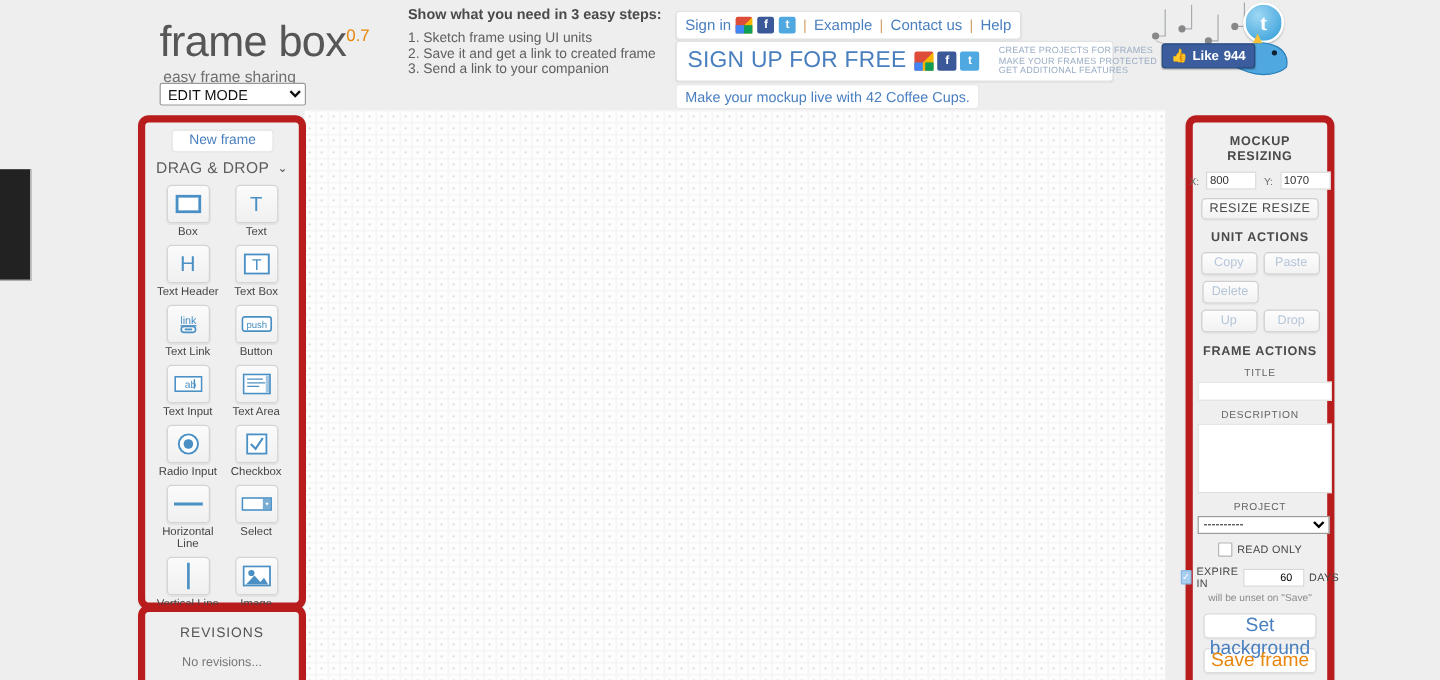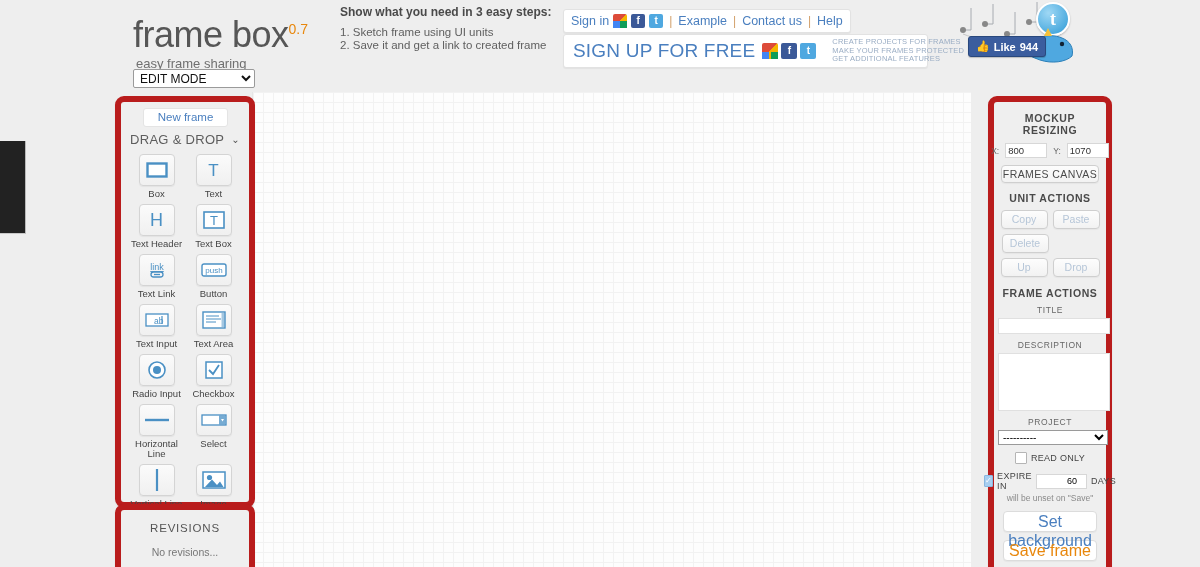--- a/index.html
+++ b/index.html
@@ -173,20 +173,21 @@
 
   <select class="mode-select">
     <option>EDIT MODE</option>
   </select>
 
   <div class="steps">
     <div class="hd">Show what you need in 3 easy steps:</div>
     <ol>
       <li>1. Sketch frame using UI units</li>
       <li>2. Save it and get a link to created frame</li>
+      <li>3. Send a link to your companion</li>
     </ol>
   </div>
 
   <div class="signin-bar">
     <a href="#">Sign in</a>
     <span class="ico g"></span>
     <span class="ico f">f</span>
     <span class="ico t">t</span>
     <span class="sep">|</span>
     <a href="#">Example</a>
@@ -204,20 +205,23 @@
       <span class="ico t">t</span>
     </span>
     <span class="divider"></span>
     <span class="caps">
       <span>CREATE PROJECTS FOR FRAMES</span>
       <span>MAKE YOUR FRAMES PROTECTED</span>
       <span>GET ADDITIONAL FEATURES</span>
     </span>
   </div>
 
+  <div class="live-bar">
+    <a href="#">Make your mockup live with 42 Coffee Cups.</a>
+  </div>
 
   <svg class="sketch" viewBox="0 0 118 46">
     <g stroke="#9aa0a6" stroke-width="1" fill="none">
       <path d="M6 30 L14 30 L14 8"></path>
         <circle cx="6" cy="30" r="3" fill="#777" stroke="none"></circle>
       <path d="M28 24 L36 24 L36 4"></path>
         <circle cx="28" cy="24" r="3" fill="#777" stroke="none"></circle>
       <path d="M50 34 L58 34 L58 12"></path>
         <circle cx="50" cy="34" r="3" fill="#777" stroke="none"></circle>
       <path d="M72 22 L80 22 L80 2"></path>
@@ -399,21 +403,21 @@
 
   <div class="panel rightpanel">
     <div style="padding:10px 4px 0;">
       <div class="sec-title">MOCKUP RESIZING</div>
       <div class="xy">
         <label>X:</label>
         <input class="xyin" value="800" style="">
         <label>Y:</label>
         <input class="xyin" value="1070" style="">
       </div>
-      <div class="btn wide">FRAMES CANVAS</div>
+      <div class="btn wide">RESIZE RESIZE</div>
 
       <div style="margin-top:9px;" class="sec-title">UNIT ACTIONS</div>
       <div class="grid2">
         <div class="btn small">Copy</div>
         <div class="btn small">Paste</div>
         <div class="btn small">Delete</div>
         <div style="width:45px"></div>
         <div class="btn small">Up</div>
         <div class="btn small">Drop</div>
       </div>

